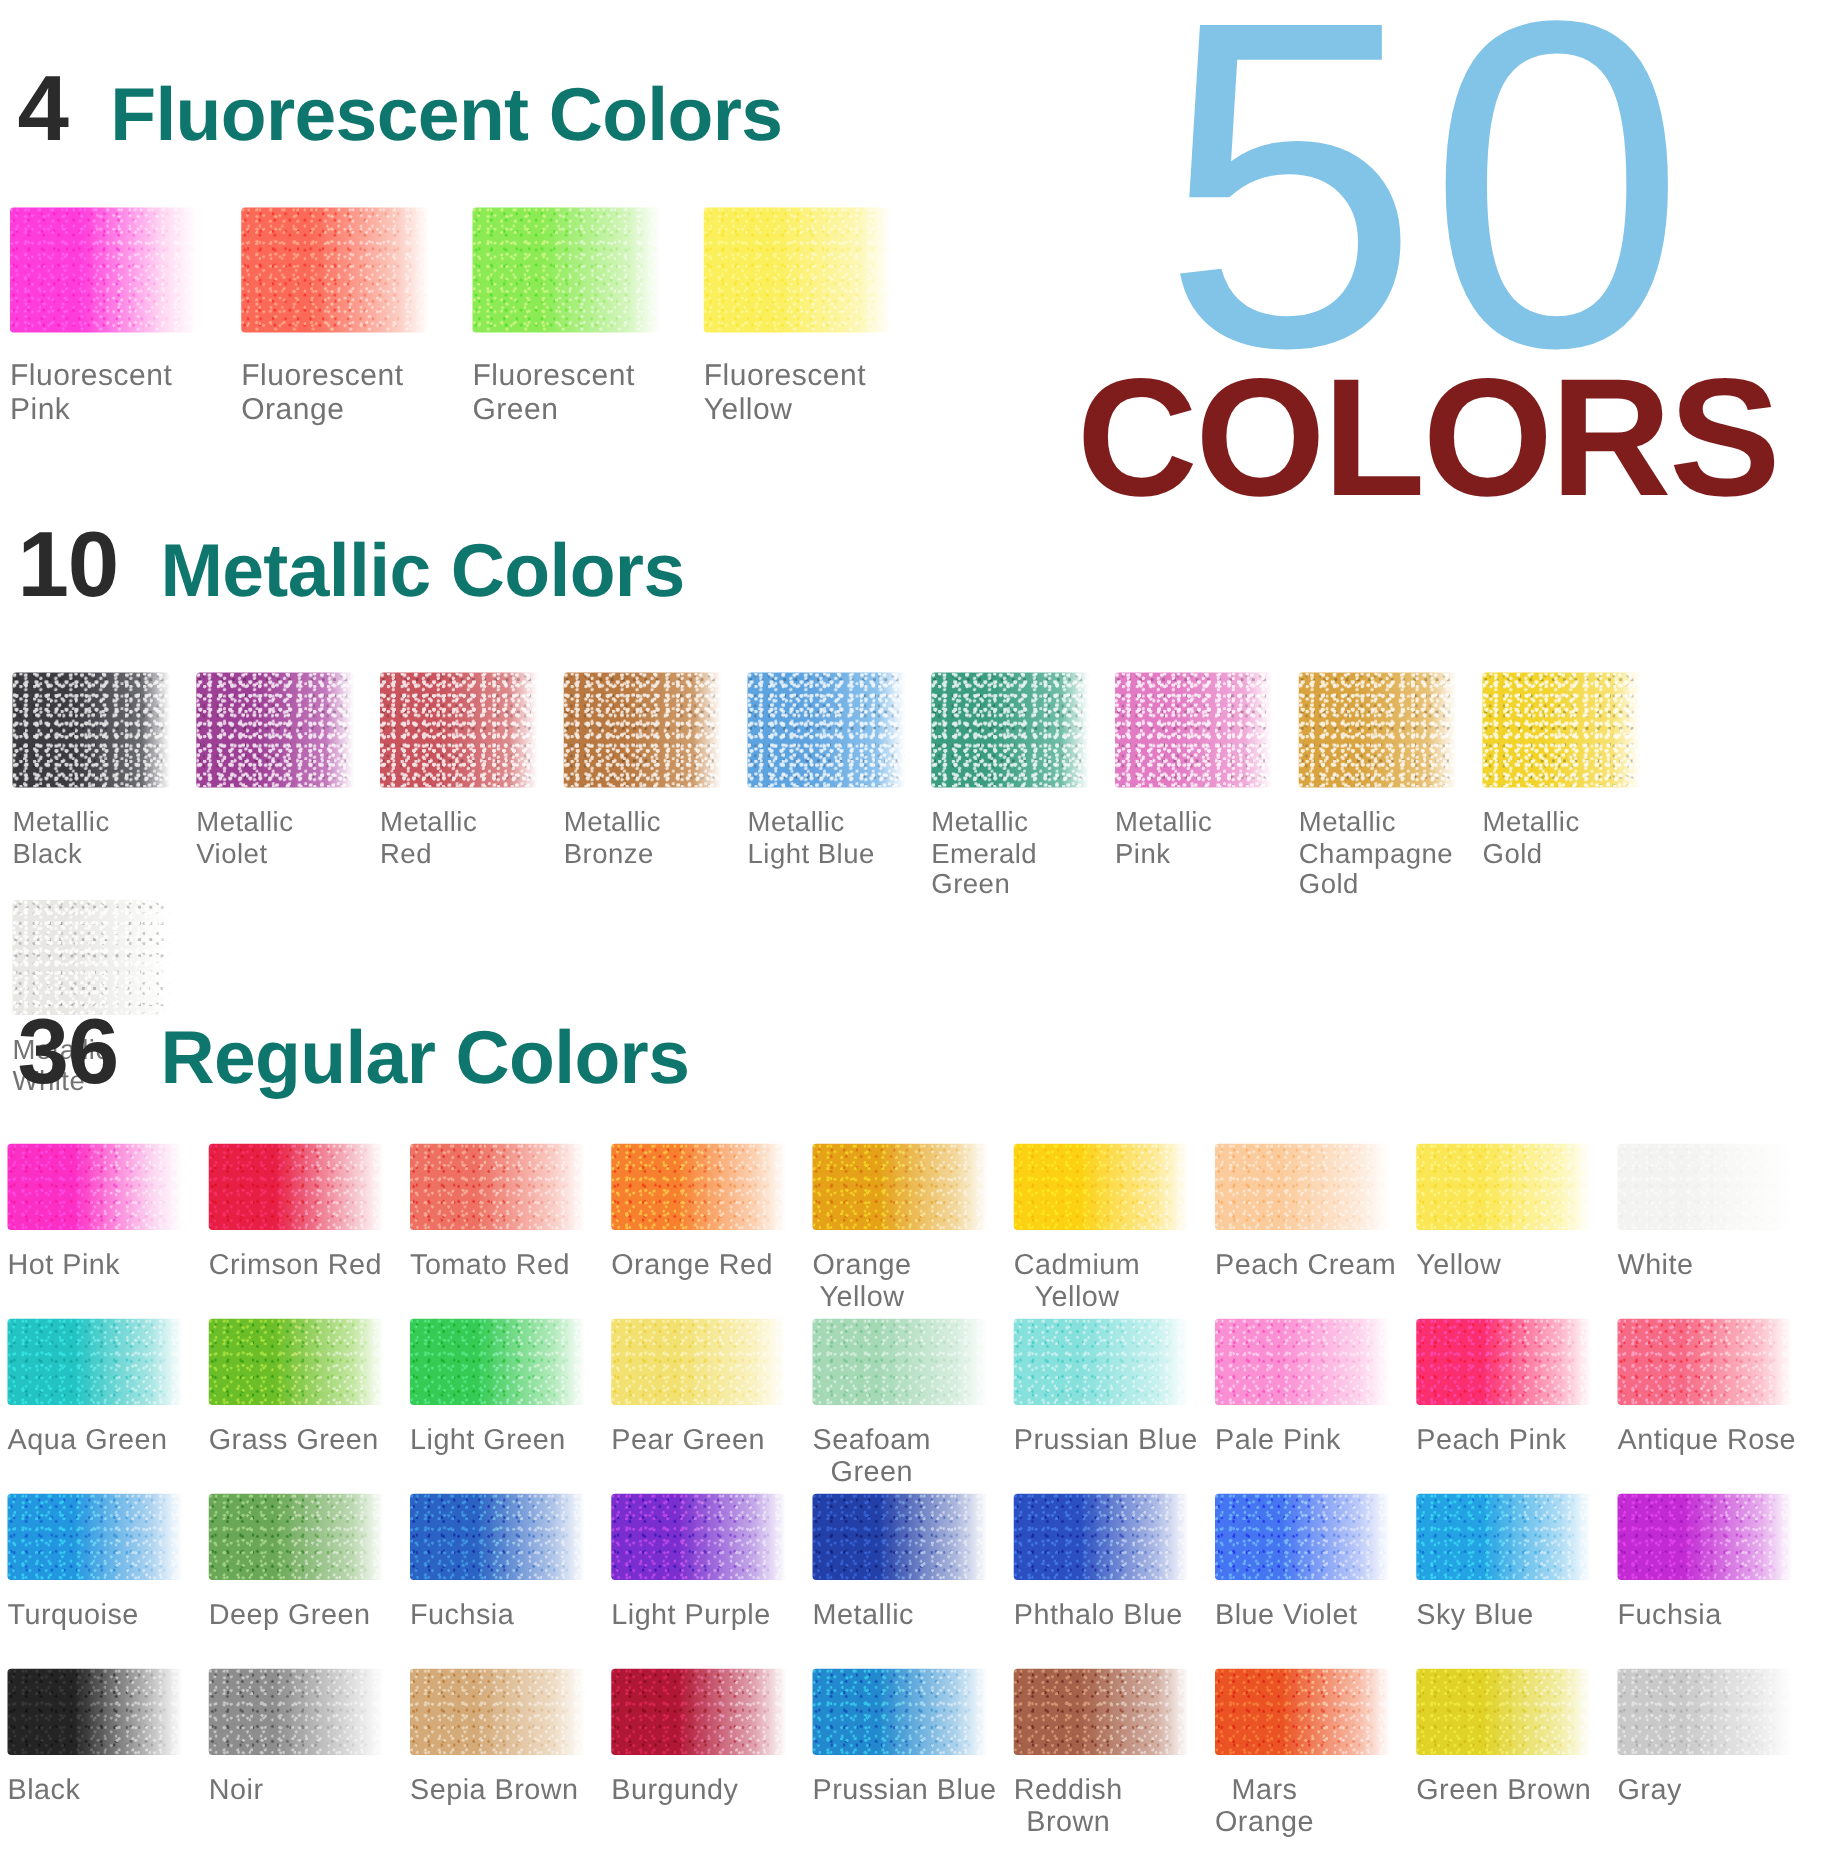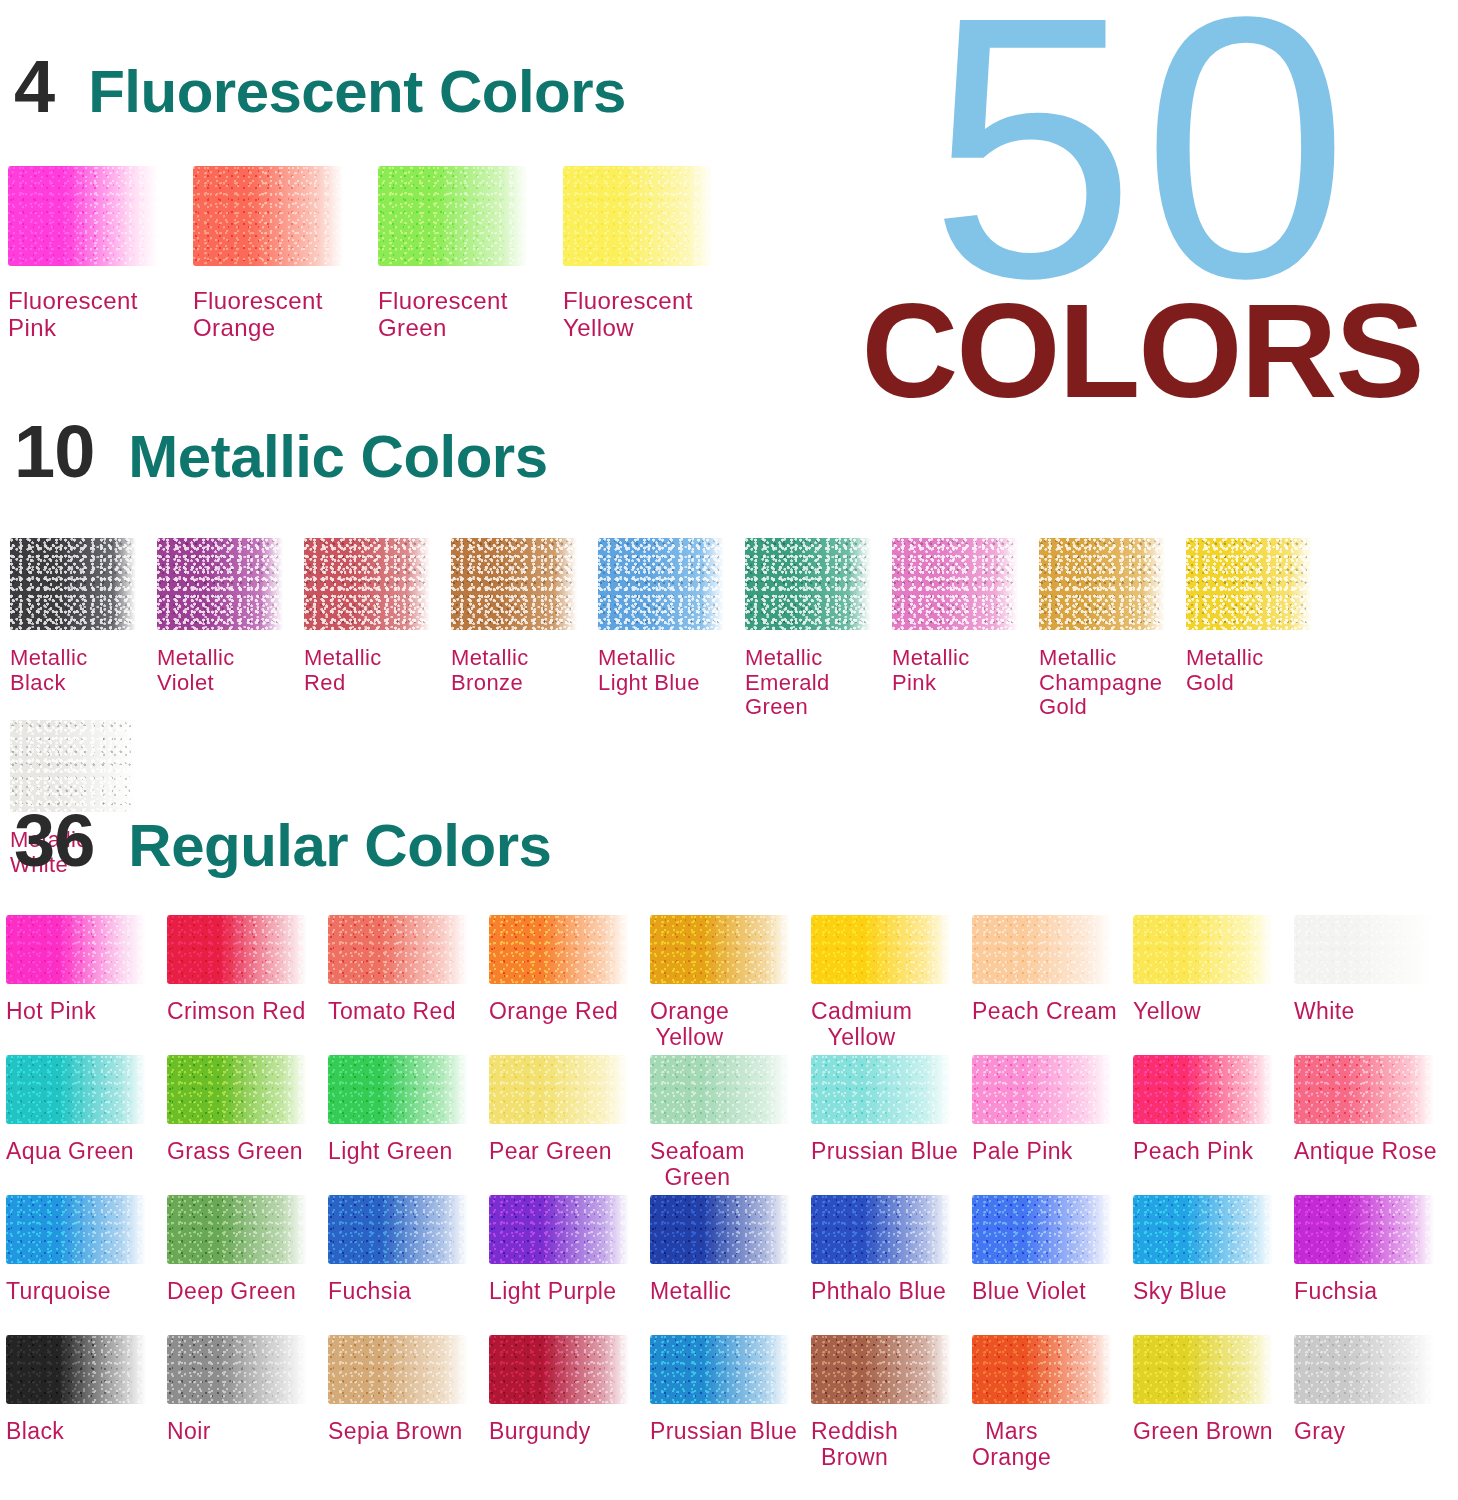--- a/index.html
+++ b/index.html
@@ -97,21 +97,21 @@
       radial-gradient(circle at 38% 58%, #fff 0 1.1px, transparent 1.3px),
       radial-gradient(circle at 66% 14%, #fff 0 1px, transparent 1.2px),
       radial-gradient(circle at 84% 72%, #fff 0 1.2px, transparent 1.4px),
       radial-gradient(circle at 24% 84%, #000 0 1px, transparent 1.2px),
       radial-gradient(circle at 55% 36%, #000 0 0.9px, transparent 1.1px);
     background-size: 11px 9px, 13px 11px, 9px 13px, 15px 10px, 12px 12px, 10px 14px;
   }
   .label {
     font-family: "Liberation Sans", sans-serif;
     font-weight: 300;
-    color: #be185d;
+    color: #737373;
     letter-spacing: 0.4px;
     line-height: 1.12;
     white-space: pre-line;
   }
 
   
   #fluorescent-grid { left: 8px; top: 166px; width: 760px; }
   #fluorescent-grid .cell { width: 185px; }
   #fluorescent-grid .swatch { width: 150px; height: 100px; }
   #fluorescent-grid .label { font-size: 24px; margin-top: 22px; }

